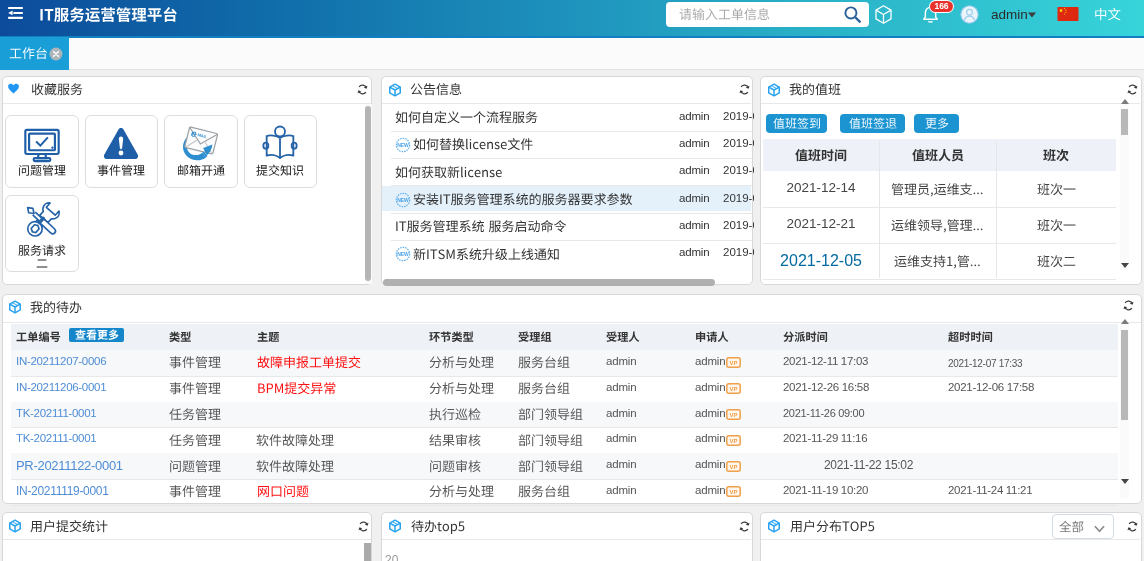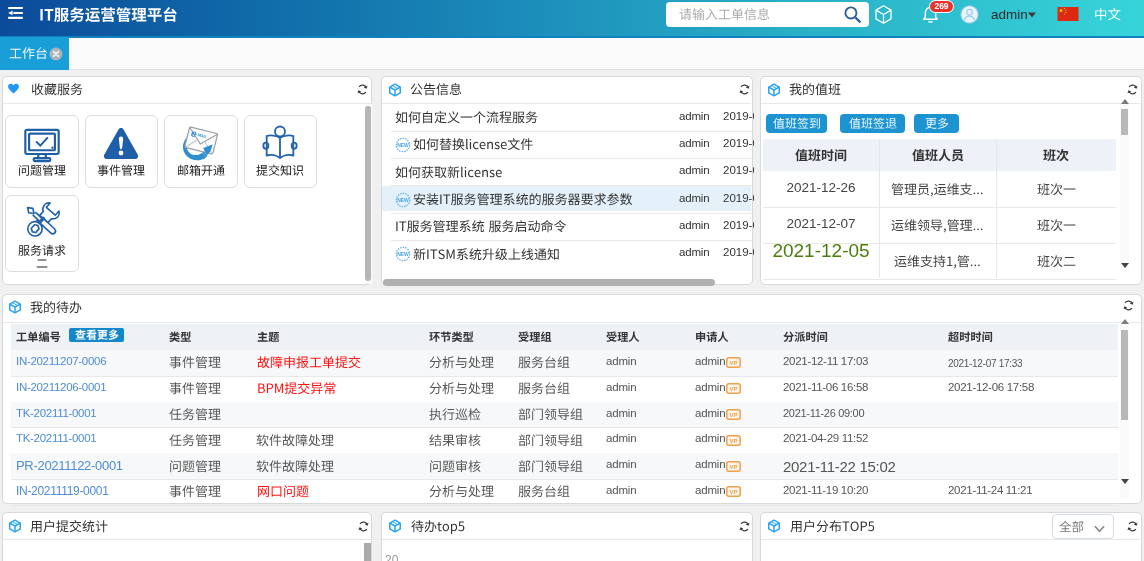--- a/index.html
+++ b/index.html
@@ -221,21 +221,21 @@
       <path d="M15.5 15.5 L22 22" stroke-width="3"></path>
     </svg>
     <svg class="t" style="left:874px;top:4px" width="19" height="21" viewBox="0 0 24 26" fill="none" stroke="#fff" stroke-width="1.6" stroke-linejoin="round">
       <path d="M12 2 L21.5 7.5 V18.5 L12 24 L2.5 18.5 V7.5 Z"></path>
       <path d="M2.5 7.5 L12 13 L21.5 7.5 M12 13 V24"></path>
     </svg>
     <svg class="t" style="left:921px;top:5px" width="19" height="19" viewBox="0 0 24 24" fill="none" stroke="#fff" stroke-width="1.8">
       <path d="M12 3 C8 3 5.5 6 5.5 10 L5.5 15 L3.5 18 L20.5 18 L18.5 15 L18.5 10 C18.5 6 16 3 12 3 Z" stroke-linejoin="round"></path>
       <path d="M9.5 20.5 C10 22 14 22 14.5 20.5"></path>
     </svg>
-    <div style="position:absolute;left:930px;top:1px;width:23px;height:11px;background:#e8332c;border-radius:6px;box-shadow:0 0 0 1px #fff;color:#fff;font-size:8.5px;font-weight:bold;text-align:center;line-height:11px">269</div>
+    <div style="position:absolute;left:930px;top:1px;width:23px;height:11px;background:#e8332c;border-radius:6px;box-shadow:0 0 0 1px #fff;color:#fff;font-size:8.5px;font-weight:bold;text-align:center;line-height:11px">166</div>
     <svg class="t" style="left:960px;top:5px" width="19" height="19" viewBox="0 0 24 24">
       <circle cx="12" cy="12" r="11" fill="#eaf4fb" stroke="#8ec7ec" stroke-width="1.4"></circle>
       <circle cx="12" cy="9.2" r="3.6" fill="none" stroke="#9fcdec" stroke-width="1.5"></circle>
       <path d="M5.5 19.5 C6.5 15.5 9 14 12 14 C15 14 17.5 15.5 18.5 19.5" fill="none" stroke="#9fcdec" stroke-width="1.5"></path>
     </svg>
     <div style="position:absolute;left:991px;top:7px;font-size:13.5px;color:#2b2b2b">admin</div>
     <svg class="t" style="left:1028px;top:12px" width="8" height="6" viewBox="0 0 10 6">
       <path d="M0 0 L10 0 L5 6 Z" fill="#3c3c3c"></path>
     </svg>
     <svg class="t" style="left:1057px;top:7px" width="22" height="14" viewBox="0 0 30 20">
@@ -618,21 +618,21 @@
       </g>
     </svg>
     <svg class="t" style="left:1043.0px;top:145.5px;width:27px;height:19px" viewBox="0 0 27 19">
       <g transform="translate(0,14.1) scale(0.013000,-0.013000)" fill="#333">
         <use href="#h73ed" xlink:href="#h73ed" x="0.0"></use>
         <use href="#h6b21" xlink:href="#h6b21" x="1000.0"></use>
       </g>
     </svg>
     <div style="position:absolute;left:879px;top:141px;width:1px;height:137px;background:#e4e7ea"></div>
     <div style="position:absolute;left:996px;top:141px;width:1px;height:137px;background:#e4e7ea"></div>
-    <div class="lat" style="left:821px;top:180px;font-size:13.5px;color:#444;transform:translateX(-50%)">2021-12-26</div>
+    <div class="lat" style="left:821px;top:180px;font-size:13.5px;color:#444;transform:translateX(-50%)">2021-12-14</div>
     <svg class="t" style="left:890.8px;top:179.5px;width:94px;height:19px" viewBox="0 0 94 19">
       <g transform="translate(0,14.1) scale(0.013000,-0.013000)" fill="#444">
         <use href="#g7ba1" xlink:href="#g7ba1" x="0.0"></use>
         <use href="#g7406" xlink:href="#g7406" x="1000.0"></use>
         <use href="#g5458" xlink:href="#g5458" x="2000.0"></use>
         <use href="#g2c" xlink:href="#g2c" x="3000.0"></use>
         <use href="#g8fd0" xlink:href="#g8fd0" x="3278.0"></use>
         <use href="#g7ef4" xlink:href="#g7ef4" x="4278.0"></use>
         <use href="#g652f" xlink:href="#g652f" x="5278.0"></use>
         <use href="#g2e" xlink:href="#g2e" x="6278.0"></use>
@@ -641,21 +641,21 @@
       </g>
     </svg>
     <svg class="t" style="left:1036.5px;top:179.5px;width:40px;height:19px" viewBox="0 0 40 19">
       <g transform="translate(0,14.1) scale(0.013000,-0.013000)" fill="#444">
         <use href="#g73ed" xlink:href="#g73ed" x="0.0"></use>
         <use href="#g6b21" xlink:href="#g6b21" x="1000.0"></use>
         <use href="#g4e00" xlink:href="#g4e00" x="2000.0"></use>
       </g>
     </svg>
     <div style="position:absolute;left:763px;top:207px;width:353px;height:1px;background:#e8e8e8"></div>
-    <div class="lat" style="left:821px;top:216px;font-size:13.5px;color:#444;transform:translateX(-50%)">2021-12-07</div>
+    <div class="lat" style="left:821px;top:216px;font-size:13.5px;color:#444;transform:translateX(-50%)">2021-12-21</div>
     <svg class="t" style="left:890.8px;top:215.5px;width:94px;height:19px" viewBox="0 0 94 19">
       <g transform="translate(0,14.1) scale(0.013000,-0.013000)" fill="#444">
         <use href="#g8fd0" xlink:href="#g8fd0" x="0.0"></use>
         <use href="#g7ef4" xlink:href="#g7ef4" x="1000.0"></use>
         <use href="#g9886" xlink:href="#g9886" x="2000.0"></use>
         <use href="#g5bfc" xlink:href="#g5bfc" x="3000.0"></use>
         <use href="#g2c" xlink:href="#g2c" x="4000.0"></use>
         <use href="#g7ba1" xlink:href="#g7ba1" x="4278.0"></use>
         <use href="#g7406" xlink:href="#g7406" x="5278.0"></use>
         <use href="#g2e" xlink:href="#g2e" x="6278.0"></use>
@@ -664,21 +664,21 @@
       </g>
     </svg>
     <svg class="t" style="left:1036.5px;top:215.5px;width:40px;height:19px" viewBox="0 0 40 19">
       <g transform="translate(0,14.1) scale(0.013000,-0.013000)" fill="#444">
         <use href="#g73ed" xlink:href="#g73ed" x="0.0"></use>
         <use href="#g6b21" xlink:href="#g6b21" x="1000.0"></use>
         <use href="#g4e00" xlink:href="#g4e00" x="2000.0"></use>
       </g>
     </svg>
     <div style="position:absolute;left:763px;top:243px;width:353px;height:1px;background:#e8e8e8"></div>
-    <div class="lat" style="left:821px;top:240px;font-size:19px;color:#4d7c0f;transform:translateX(-50%)">2021-12-05</div>
+    <div class="lat" style="left:821px;top:252px;font-size:16px;color:#0369a1;transform:translateX(-50%)">2021-12-05</div>
     <svg class="t" style="left:893.7px;top:251.5px;width:88px;height:19px" viewBox="0 0 88 19">
       <g transform="translate(0,14.1) scale(0.013000,-0.013000)" fill="#444">
         <use href="#g8fd0" xlink:href="#g8fd0" x="0.0"></use>
         <use href="#g7ef4" xlink:href="#g7ef4" x="1000.0"></use>
         <use href="#g652f" xlink:href="#g652f" x="2000.0"></use>
         <use href="#g6301" xlink:href="#g6301" x="3000.0"></use>
         <use href="#g31" xlink:href="#g31" x="4000.0"></use>
         <use href="#g2c" xlink:href="#g2c" x="4555.0"></use>
         <use href="#g7ba1" xlink:href="#g7ba1" x="4833.0"></use>
         <use href="#g2e" xlink:href="#g2e" x="5833.0"></use>
@@ -884,21 +884,21 @@
         <use href="#g53f0" xlink:href="#g53f0" x="2000.0"></use>
         <use href="#g7ec4" xlink:href="#g7ec4" x="3000.0"></use>
       </g>
     </svg>
     <div class="lat" style="left:606px;top:380.7px;font-size:11.5px;letter-spacing:-0.2px;color:#555">admin</div>
     <div class="lat" style="left:695px;top:380.7px;font-size:11.5px;letter-spacing:-0.2px;color:#555">admin</div>
     <svg class="t" style="left:726px;top:383.2px" width="15" height="11" viewBox="0 0 15 11">
       <rect x="0.8" y="0.8" width="13.4" height="9.4" rx="2" fill="#fff7ee" stroke="#f0a04a" stroke-width="1.5"></rect>
       <text x="7.5" y="8" text-anchor="middle" font-family="Liberation Sans" font-weight="bold" font-size="6" fill="#f0a04a">VP</text>
     </svg>
-    <div class="lat" style="left:783px;top:380.7px;font-size:11.5px;letter-spacing:-0.3px;color:#555">2021-11-06 16:58</div>
+    <div class="lat" style="left:783px;top:380.7px;font-size:11.5px;letter-spacing:-0.3px;color:#555">2021-12-26 16:58</div>
     <div class="lat" style="left:948px;top:380.7px;font-size:11.5px;letter-spacing:-0.3px;color:#555">2021-12-06 17:58</div>
     <div style="position:absolute;left:11px;top:401.6px;width:1107px;height:1px;background:#e8e8e8"></div>
     <div style="position:absolute;left:11px;top:401.6px;width:1107px;height:25.8px;background:#f7f8fa"></div>
     <div class="lat" style="left:16px;top:406.5px;font-size:11.5px;letter-spacing:-0.3px;color:#4e8cd5">TK-202111-0001</div>
     <svg class="t" style="left:169px;top:405.0px;width:53px;height:19px" viewBox="0 0 53 19">
       <g transform="translate(0,14.1) scale(0.013000,-0.013000)" fill="#555">
         <use href="#g4efb" xlink:href="#g4efb" x="0.0"></use>
         <use href="#g52a1" xlink:href="#g52a1" x="1000.0"></use>
         <use href="#g7ba1" xlink:href="#g7ba1" x="2000.0"></use>
         <use href="#g7406" xlink:href="#g7406" x="3000.0"></use>
@@ -964,21 +964,21 @@
         <use href="#g5bfc" xlink:href="#g5bfc" x="3000.0"></use>
         <use href="#g7ec4" xlink:href="#g7ec4" x="4000.0"></use>
       </g>
     </svg>
     <div class="lat" style="left:606px;top:432.3px;font-size:11.5px;letter-spacing:-0.2px;color:#555">admin</div>
     <div class="lat" style="left:695px;top:432.3px;font-size:11.5px;letter-spacing:-0.2px;color:#555">admin</div>
     <svg class="t" style="left:726px;top:434.79999999999995px" width="15" height="11" viewBox="0 0 15 11">
       <rect x="0.8" y="0.8" width="13.4" height="9.4" rx="2" fill="#fff7ee" stroke="#f0a04a" stroke-width="1.5"></rect>
       <text x="7.5" y="8" text-anchor="middle" font-family="Liberation Sans" font-weight="bold" font-size="6" fill="#f0a04a">VP</text>
     </svg>
-    <div class="lat" style="left:783px;top:432.3px;font-size:11.5px;letter-spacing:-0.3px;color:#555">2021-04-29 11:52</div>
+    <div class="lat" style="left:783px;top:432.3px;font-size:11.5px;letter-spacing:-0.3px;color:#555">2021-11-29 11:16</div>
     <div style="position:absolute;left:11px;top:453.2px;width:1107px;height:1px;background:#e8e8e8"></div>
     <div style="position:absolute;left:11px;top:453.2px;width:1107px;height:25.8px;background:#f7f8fa"></div>
     <div class="lat" style="left:16px;top:458.1px;font-size:13px;letter-spacing:-0.3px;color:#4e8cd5">PR-20211122-0001</div>
     <svg class="t" style="left:169px;top:456.6px;width:53px;height:19px" viewBox="0 0 53 19">
       <g transform="translate(0,14.1) scale(0.013000,-0.013000)" fill="#555">
         <use href="#g95ee" xlink:href="#g95ee" x="0.0"></use>
         <use href="#g9898" xlink:href="#g9898" x="1000.0"></use>
         <use href="#g7ba1" xlink:href="#g7ba1" x="2000.0"></use>
         <use href="#g7406" xlink:href="#g7406" x="3000.0"></use>
       </g>
@@ -1009,21 +1009,21 @@
         <use href="#g5bfc" xlink:href="#g5bfc" x="3000.0"></use>
         <use href="#g7ec4" xlink:href="#g7ec4" x="4000.0"></use>
       </g>
     </svg>
     <div class="lat" style="left:606px;top:458.1px;font-size:11.5px;letter-spacing:-0.2px;color:#555">admin</div>
     <div class="lat" style="left:695px;top:458.1px;font-size:11.5px;letter-spacing:-0.2px;color:#555">admin</div>
     <svg class="t" style="left:726px;top:460.59999999999997px" width="15" height="11" viewBox="0 0 15 11">
       <rect x="0.8" y="0.8" width="13.4" height="9.4" rx="2" fill="#fff7ee" stroke="#f0a04a" stroke-width="1.5"></rect>
       <text x="7.5" y="8" text-anchor="middle" font-family="Liberation Sans" font-weight="bold" font-size="6" fill="#f0a04a">VP</text>
     </svg>
-    <div class="lat" style="left:783px;top:458.1px;font-size:15px;letter-spacing:-0.3px;color:#555">2021-11-22 15:02</div>
+    <div class="lat" style="left:824px;top:458.1px;font-size:12px;letter-spacing:-0.3px;color:#555">2021-11-22 15:02</div>
     <div style="position:absolute;left:11px;top:479.0px;width:1107px;height:1px;background:#e8e8e8"></div>
     <div class="lat" style="left:16px;top:483.9px;font-size:12px;letter-spacing:-0.3px;color:#4e8cd5">IN-20211119-0001</div>
     <svg class="t" style="left:169px;top:482.4px;width:53px;height:19px" viewBox="0 0 53 19">
       <g transform="translate(0,14.1) scale(0.013000,-0.013000)" fill="#555">
         <use href="#g4e8b" xlink:href="#g4e8b" x="0.0"></use>
         <use href="#g4ef6" xlink:href="#g4ef6" x="1000.0"></use>
         <use href="#g7ba1" xlink:href="#g7ba1" x="2000.0"></use>
         <use href="#g7406" xlink:href="#g7406" x="3000.0"></use>
       </g>
     </svg>

